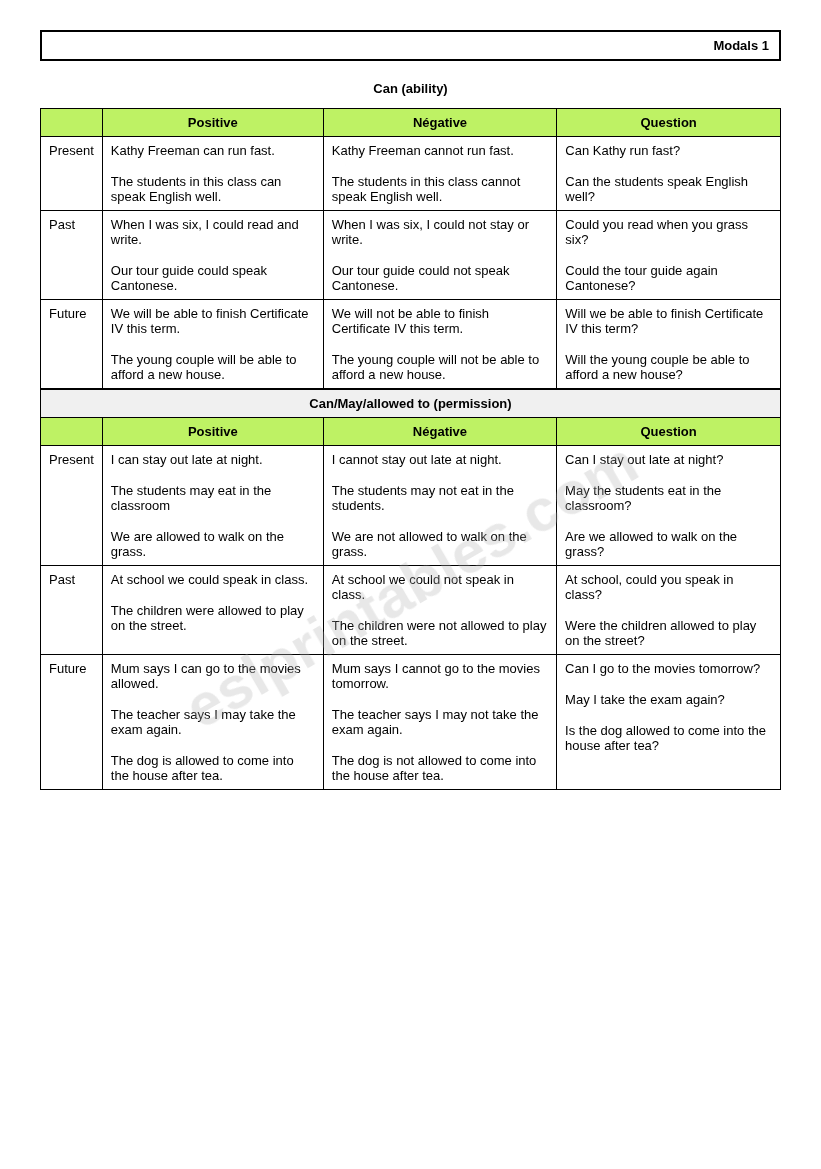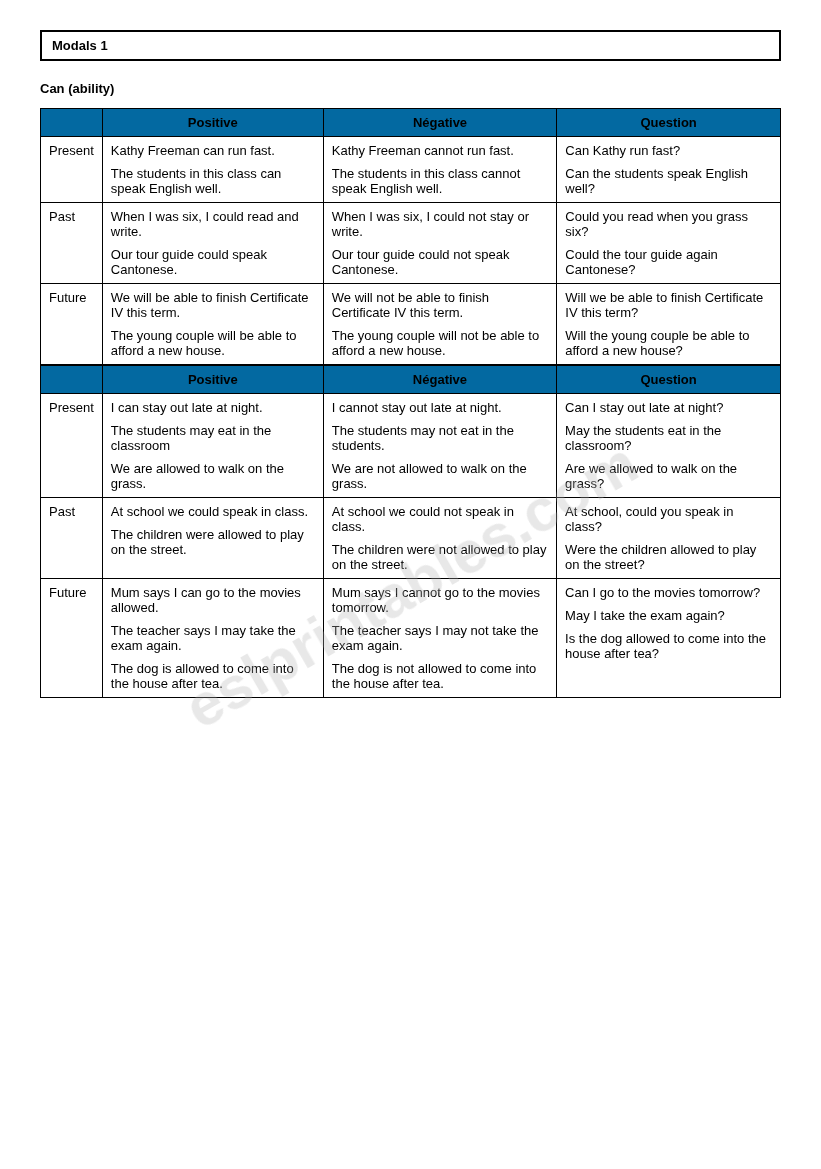--- a/index.html
+++ b/index.html
@@ -7,45 +7,45 @@
       background: #fff;
       font-family: Arial, sans-serif;
       font-size: 13px;
       width: 821px;
       min-height: 1169px;
       padding: 30px 40px;
       color: #000;
     }
     .page-title-box {
       border: 2px solid #000;
-      text-align: left;
+      text-align: right;
       padding: 6px 10px;
       font-weight: bold;
       margin-bottom: 20px;
     }
     .section-title {
-      text-align: left;
+      text-align: center;
       font-weight: bold;
       margin-bottom: 12px;
     }
     table {
       width: 100%;
       border-collapse: collapse;
       margin-bottom: 0;
     }
     table td, table th {
       border: 1px solid #000;
       padding: 6px 8px;
       vertical-align: top;
       font-size: 13px;
     }
     .col-header {
       text-align: center;
       font-weight: bold;
-      background: #0369a1;
+      background: #bef264;
     }
     .row-label {
       font-weight: normal;
       white-space: nowrap;
       width: 55px;
     }
     .section-header-row td {
       text-align: center;
       font-weight: bold;
       background: #f0f0f0;
@@ -55,21 +55,21 @@
       top: 50%;
       left: 50%;
       transform: translate(-50%, -50%) rotate(-30deg);
       font-size: 60px;
       color: rgba(180,180,180,0.3);
       pointer-events: none;
       white-space: nowrap;
       font-weight: bold;
       z-index: 999;
     }
-    p + p { margin-top: 8px; }
+    p + p { margin-top: 16px; }
     .cell-content p { margin-bottom: 8px; }
     .cell-content p:last-child { margin-bottom: 0; }
   </style>
 </head>
 <body>
 
 <div class="watermark">eslprintables.com</div>
 
 <div class="page-title-box">Modals 1</div>
 
@@ -146,20 +146,23 @@
             <p>Will we be able to finish Certificate IV this term?</p>
             <p>Will the young couple be able to afford a new house?</p>
           </div>
         </td>
       </tr>
     </tbody>
 </table>
 
 <table>
   <tbody>
+    <tr class="section-header-row">
+      <td colspan="4">Can/May/allowed to (permission)</td>
+    </tr>
     <tr>
       <th class="col-header"></th>
       <th class="col-header">Positive</th>
       <th class="col-header">Négative</th>
       <th class="col-header">Question</th>
     </tr>
     </tbody>
     <tbody id="section2-body">
     <tr>
         <td class="row-label">Present</td>

